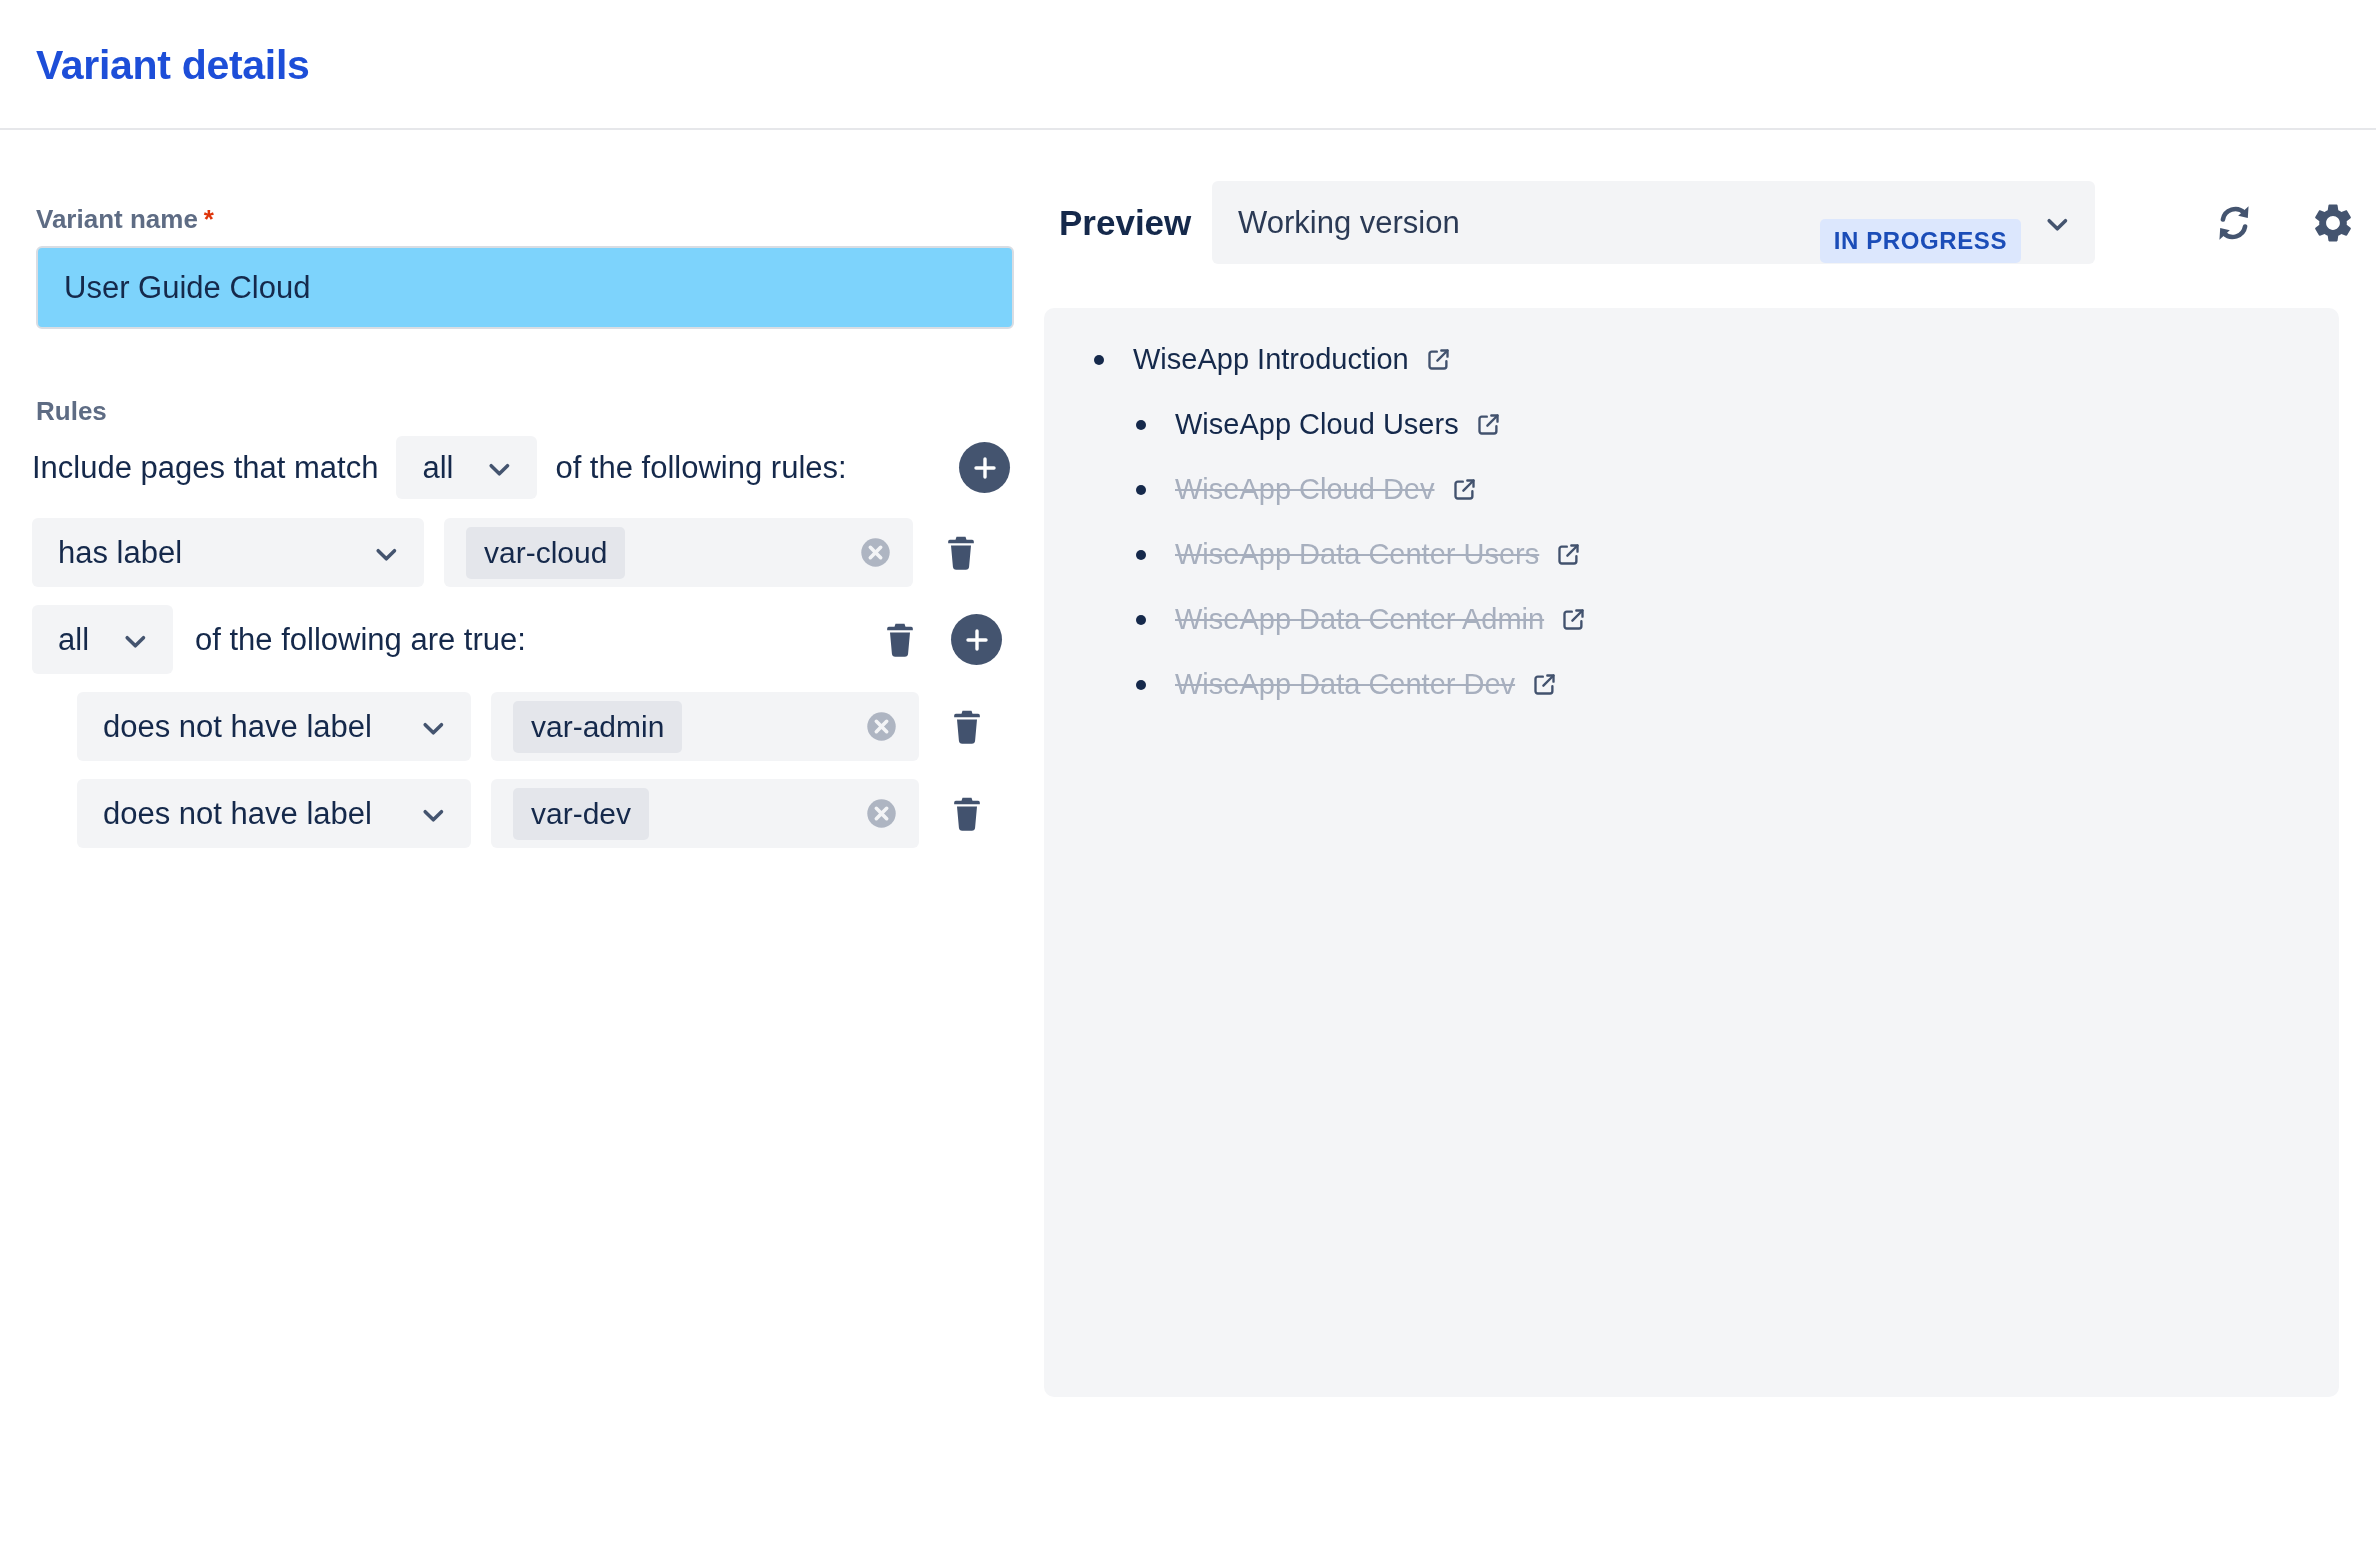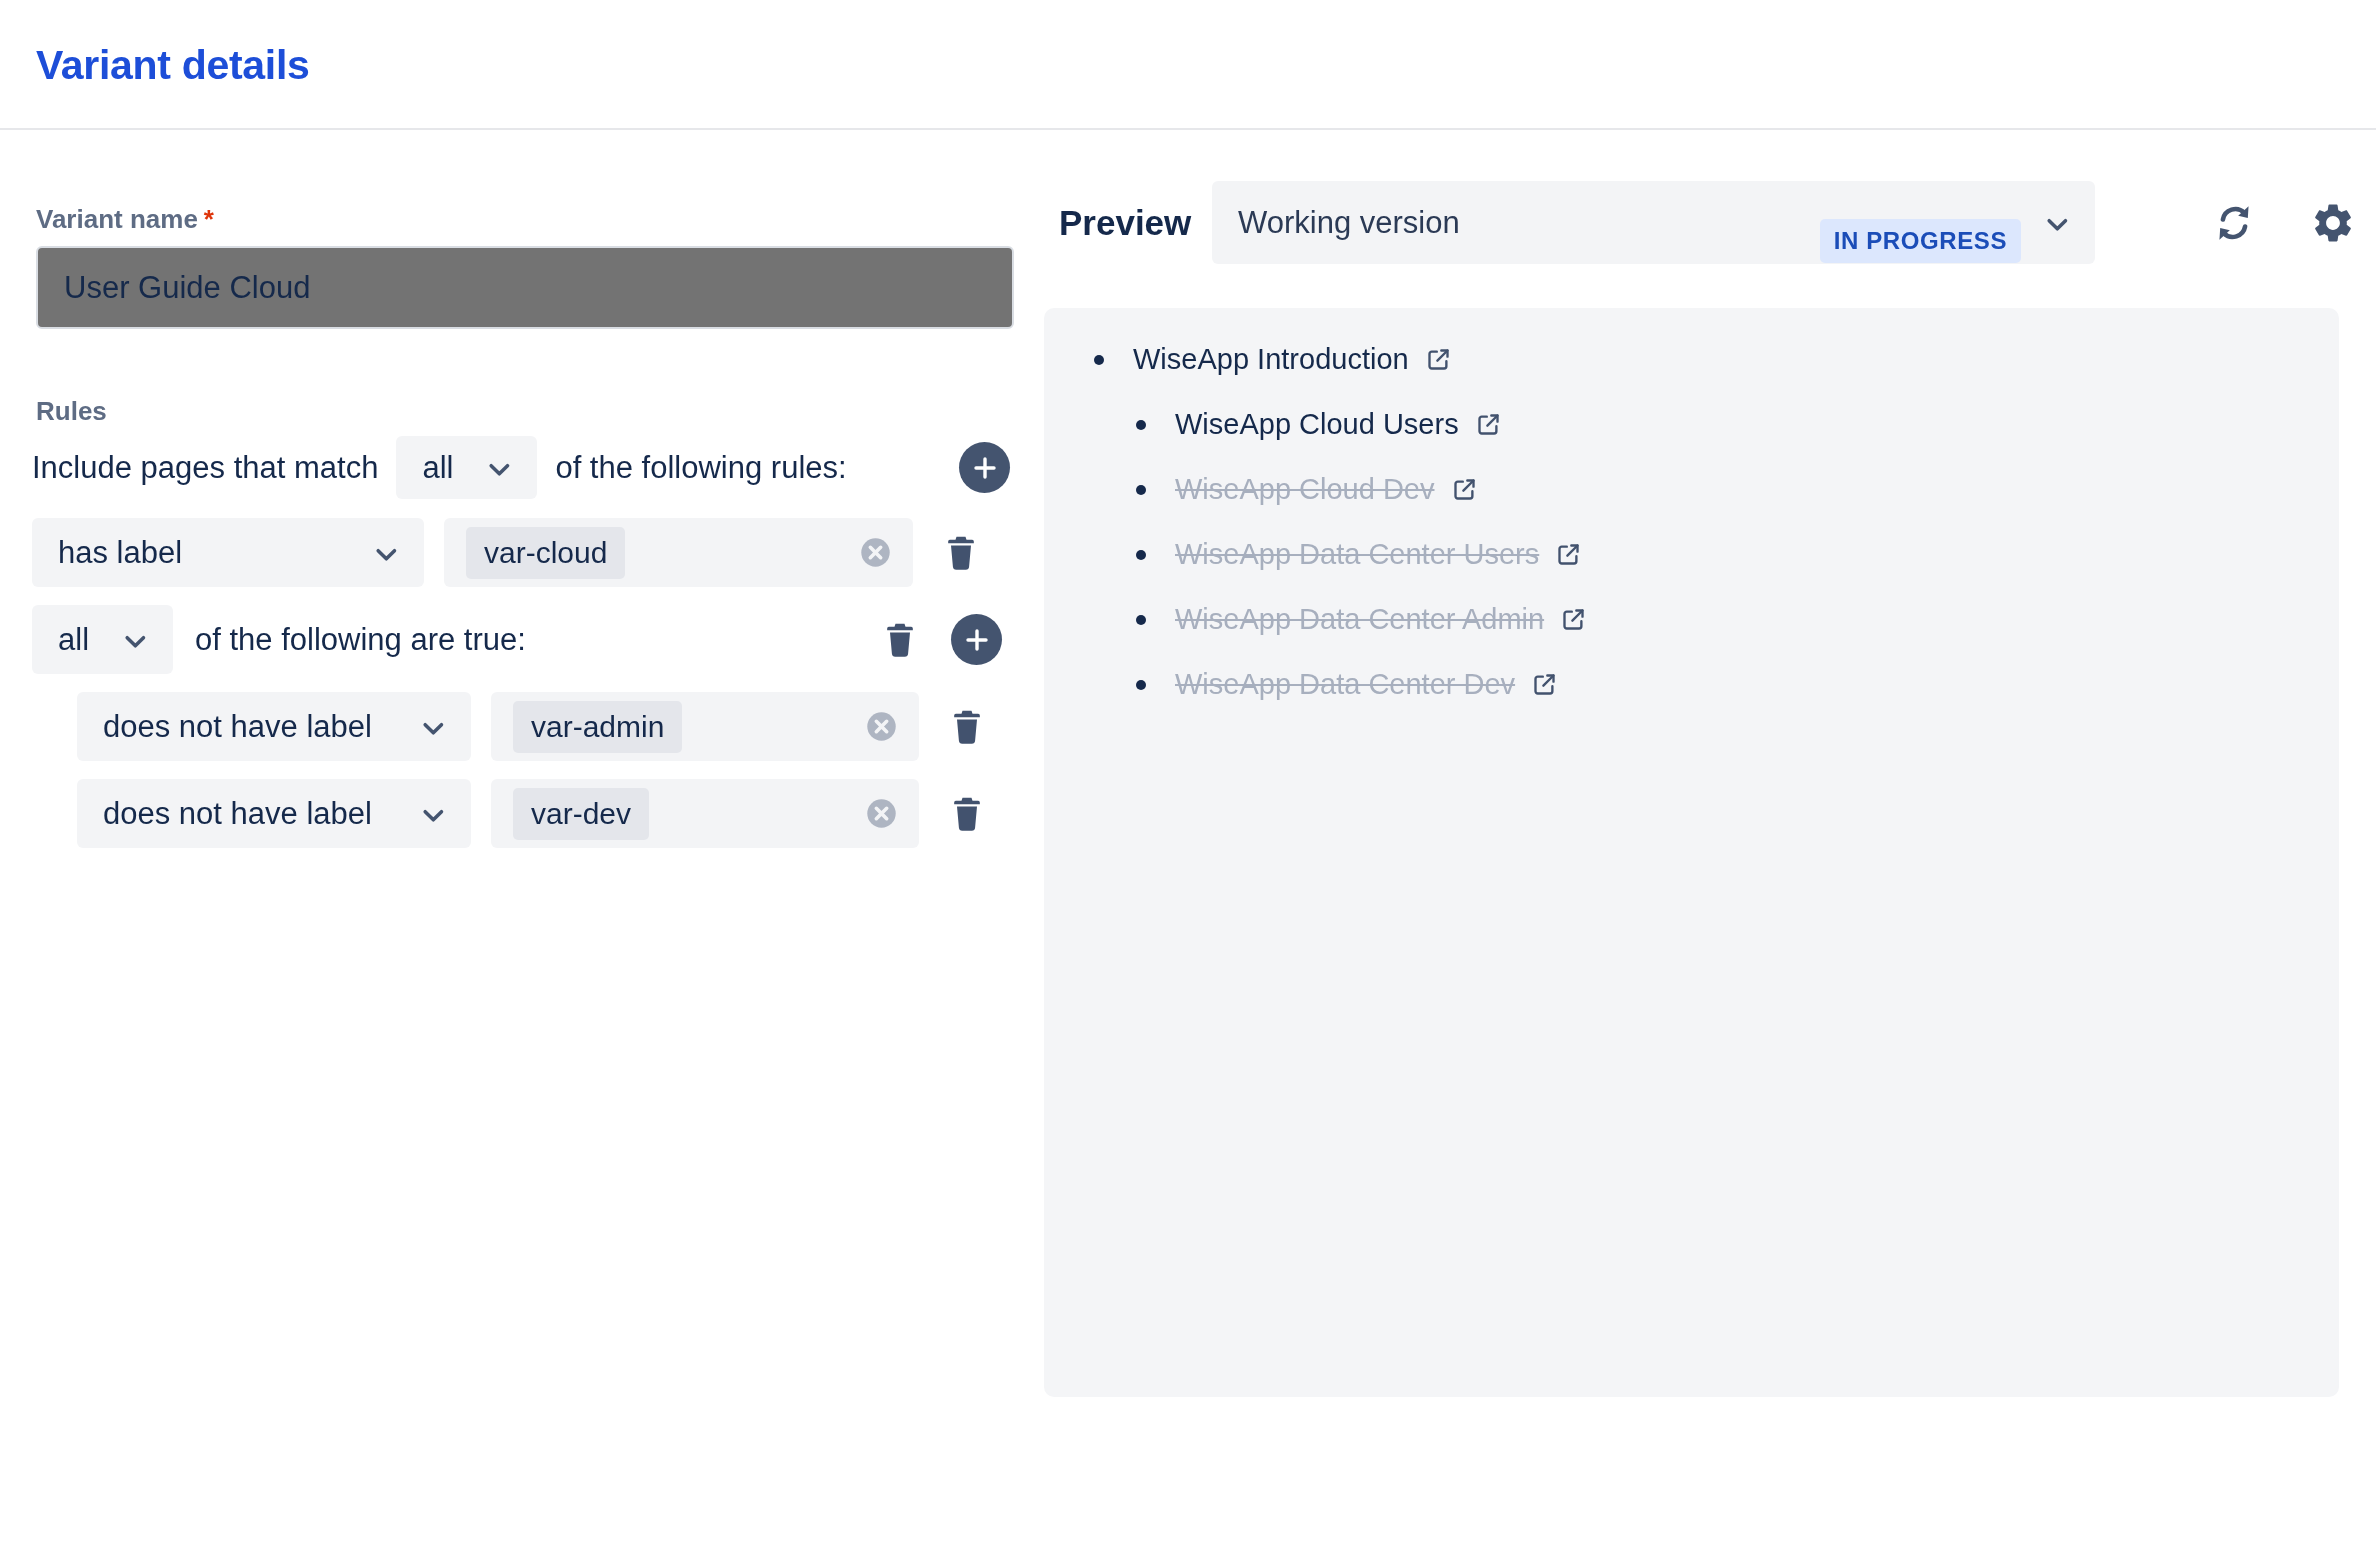--- a/index.html
+++ b/index.html
@@ -22,21 +22,21 @@
   }
 
   
   .field-label {
     position: absolute; left: 36px; top: 204px;
     font-size: 26px; font-weight: 700; color: #5E6C84;
   }
   .req { color: #DE350B; margin-left: 6px; font-weight: 700; }
   .name-input {
     position: absolute; left: 36px; top: 246px; width: 978px; height: 83px;
-    border: 2px solid #D9DDE3; border-radius: 6px; background: #737373;
+    border: 2px solid #D9DDE3; border-radius: 6px; background: #7dd3fc;
     font-family: "Liberation Sans", sans-serif;
     font-size: 31px; color: #15294B; padding: 5px 26px; outline: none;
   }
   .rules-label {
     position: absolute; left: 36px; top: 396px;
     font-size: 26px; font-weight: 700; color: #5E6C84;
   }
 
   .row { position: absolute; display: flex; align-items: center; }
   .intro-row { left: 32px; top: 436px; width: 978px; height: 63px; }

